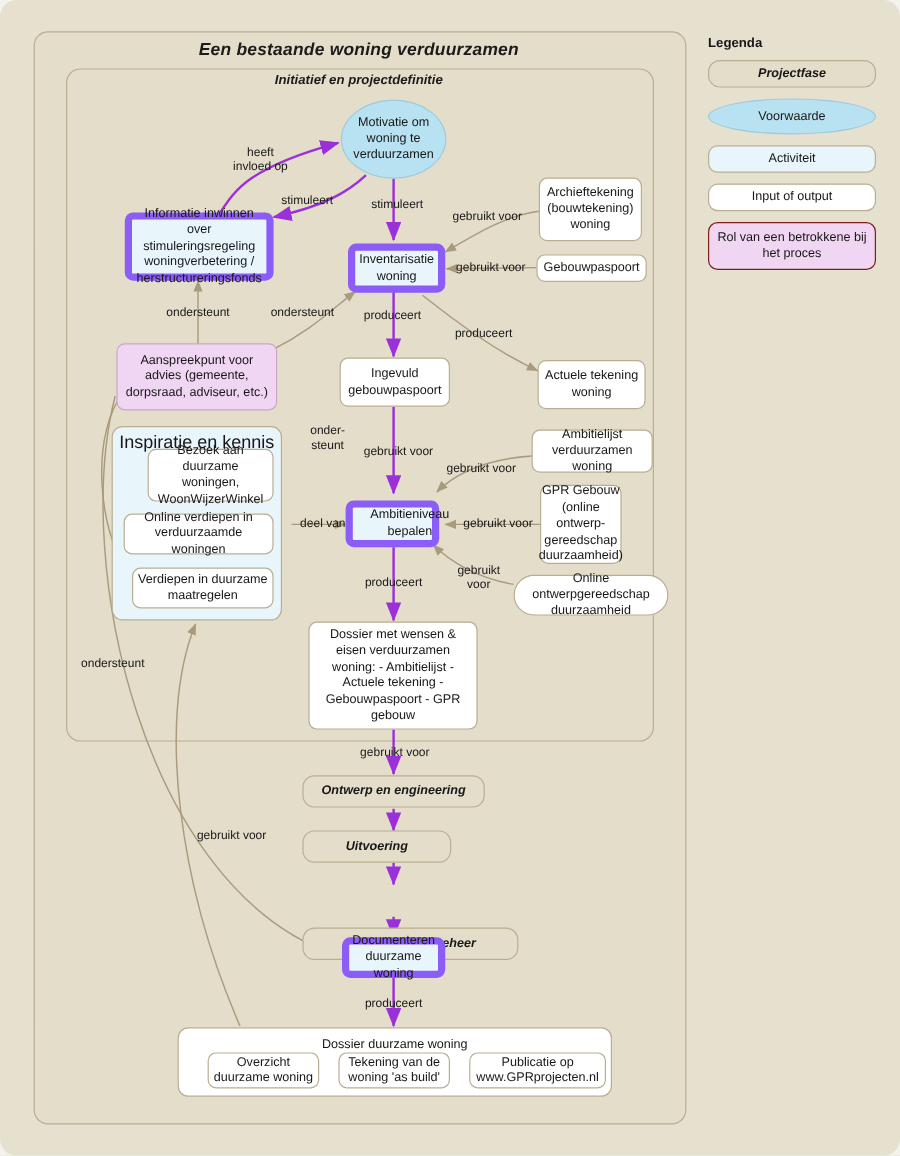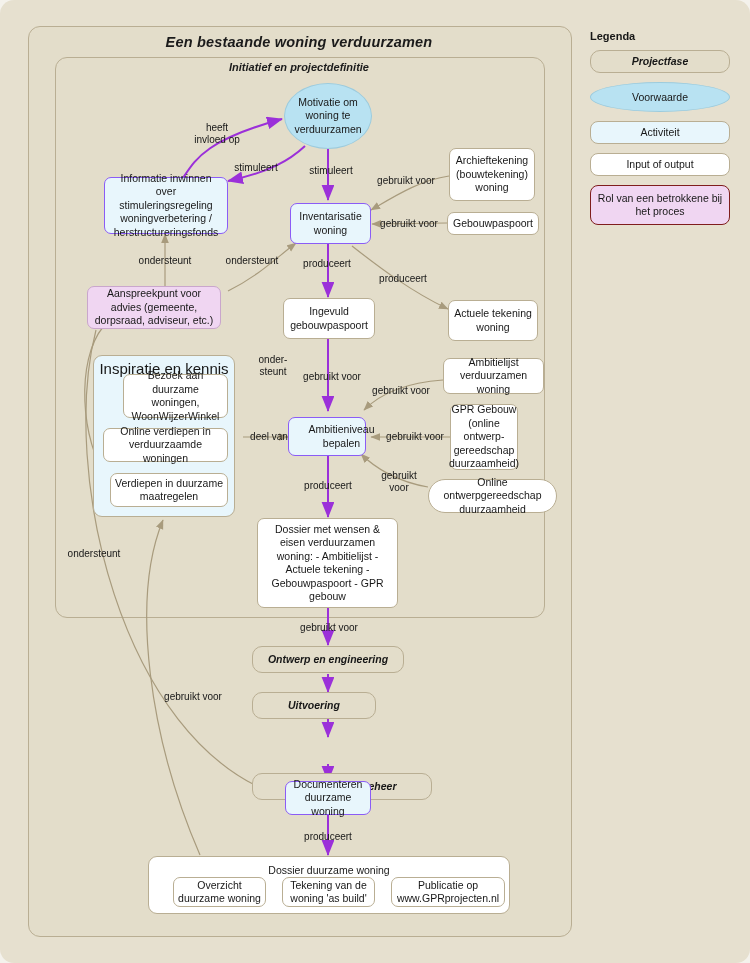--- a/index.html
+++ b/index.html
@@ -59,21 +59,21 @@
     padding:2px 4px;
     background:#ffffff;
   }
   .n-cond{                       
     background:#b8e2f2;
     border:1px solid #9ccbdd;
     border-radius:50%;
   }
   .n-act{                        
     background:#e8f6fc;
-    border:1px solid #8b5cf6;
+    border:6px solid #8b5cf6;
   }
   .n-io{                         
     background:#ffffff;
     border:1px solid #b9ae93;
   }
   .n-role{                       
     background:#f0d6f2;
     border:1px solid #c9a6cc;
   }
   .n-phase{                      
@@ -219,21 +219,21 @@
   <div class="node n-act" style="left:290px;top:203px;width:81px;height:41px;">Inventarisatie woning</div>
 
   <div class="node n-io" style="left:449px;top:148px;width:86px;height:53px;">Archieftekening (bouwtekening) woning</div>
 
   <div class="node n-io" style="left:447px;top:212px;width:92px;height:23px;">Gebouwpaspoort</div>
 
   <div class="node n-io" style="left:283px;top:298px;width:92px;height:41px;">Ingevuld gebouwpaspoort</div>
 
   <div class="node n-io" style="left:448px;top:300px;width:90px;height:41px;">Actuele tekening woning</div>
 
-  <div class="node n-role" style="left:87px;top:286px;width:134px;height:43px;text-align:center;">Aanspreekpunt voor advies (gemeente, dorpsraad, adviseur, etc.)</div>
+  <div class="node n-role" style="left:97px;top:286px;width:134px;height:56px;text-align:center;">Aanspreekpunt voor advies (gemeente, dorpsraad, adviseur, etc.)</div>
 
   <div class="node n-group" style="left:93px;top:355px;width:142px;height:162px;">
     <div class="group-title">Inspiratie en kennis opdoen</div>
   </div>
   <div class="node n-io" style="left:123px;top:374px;width:105px;height:44px;">Bezoek aan duurzame woningen, WoonWijzerWinkel</div>
   <div class="node n-io" style="left:110px;top:473px;width:118px;height:34px;">Verdiepen in duurzame maatregelen</div>
   <div class="node n-io" style="left:103px;top:428px;width:125px;height:34px;">Online verdiepen in verduurzaamde woningen</div>
 
   <div class="node n-act" style="left:288px;top:417px;width:78px;height:39px;padding-left:33px;">Ambitieniveau bepalen</div>
 

